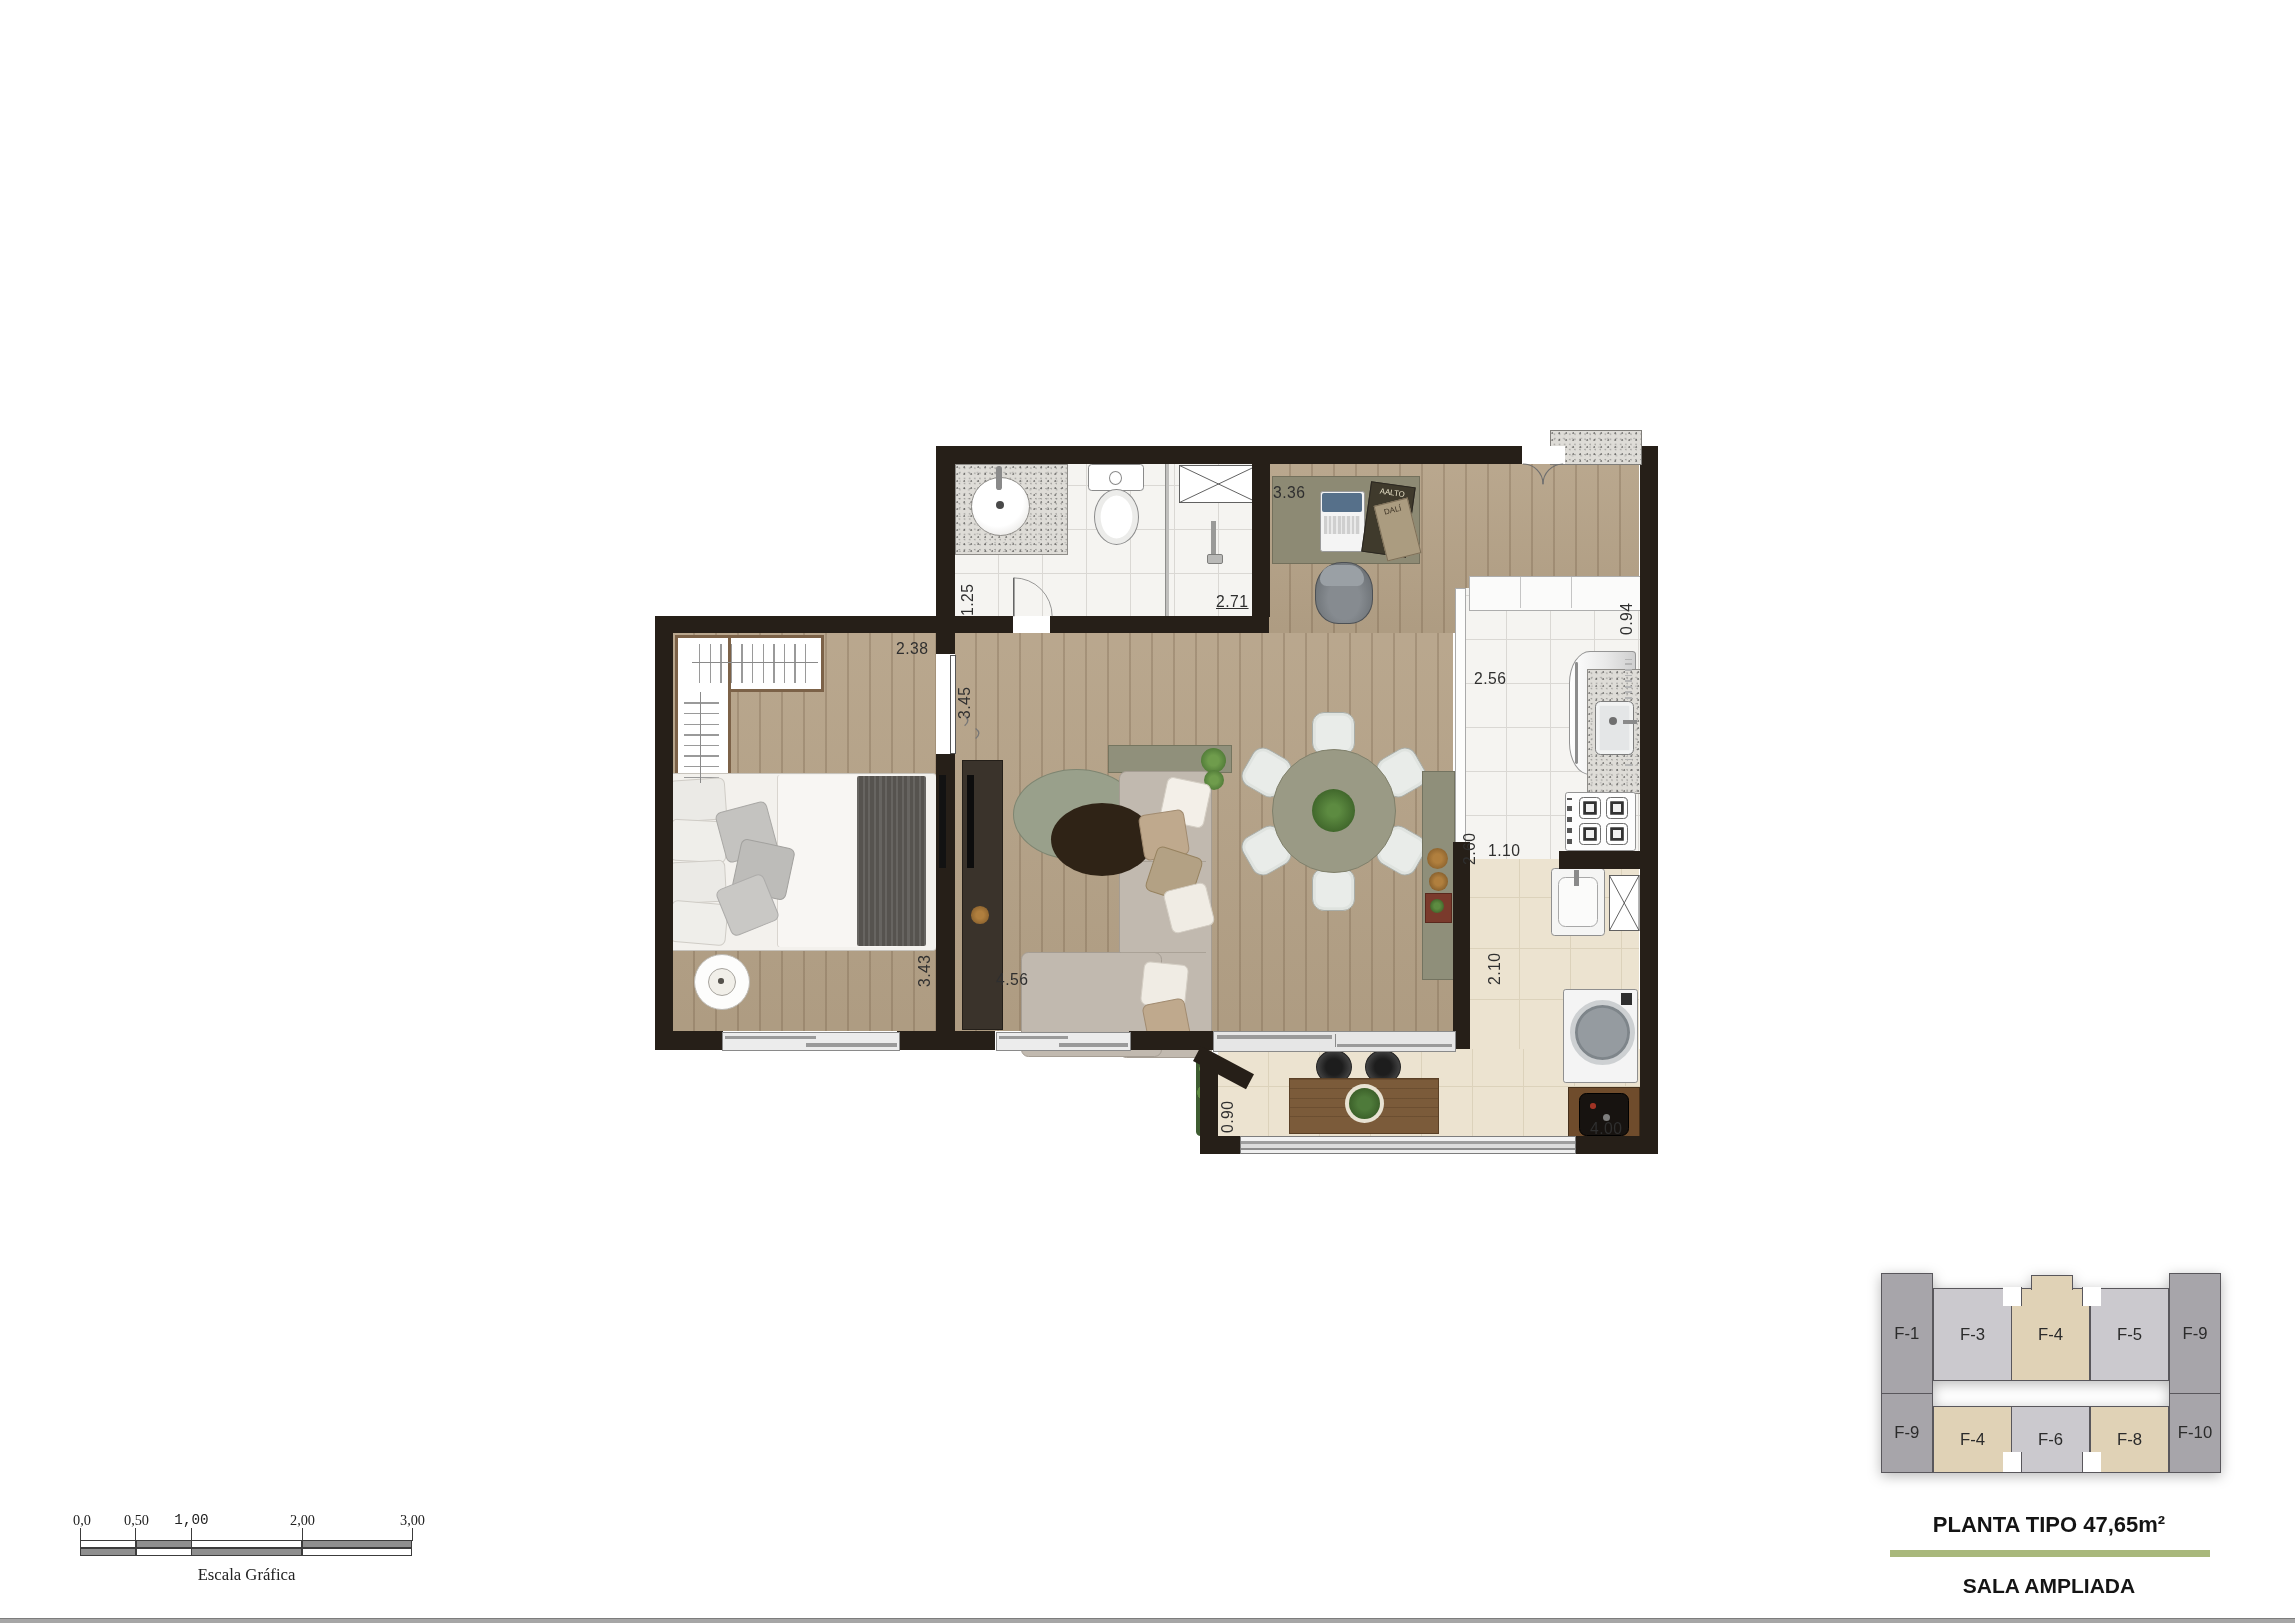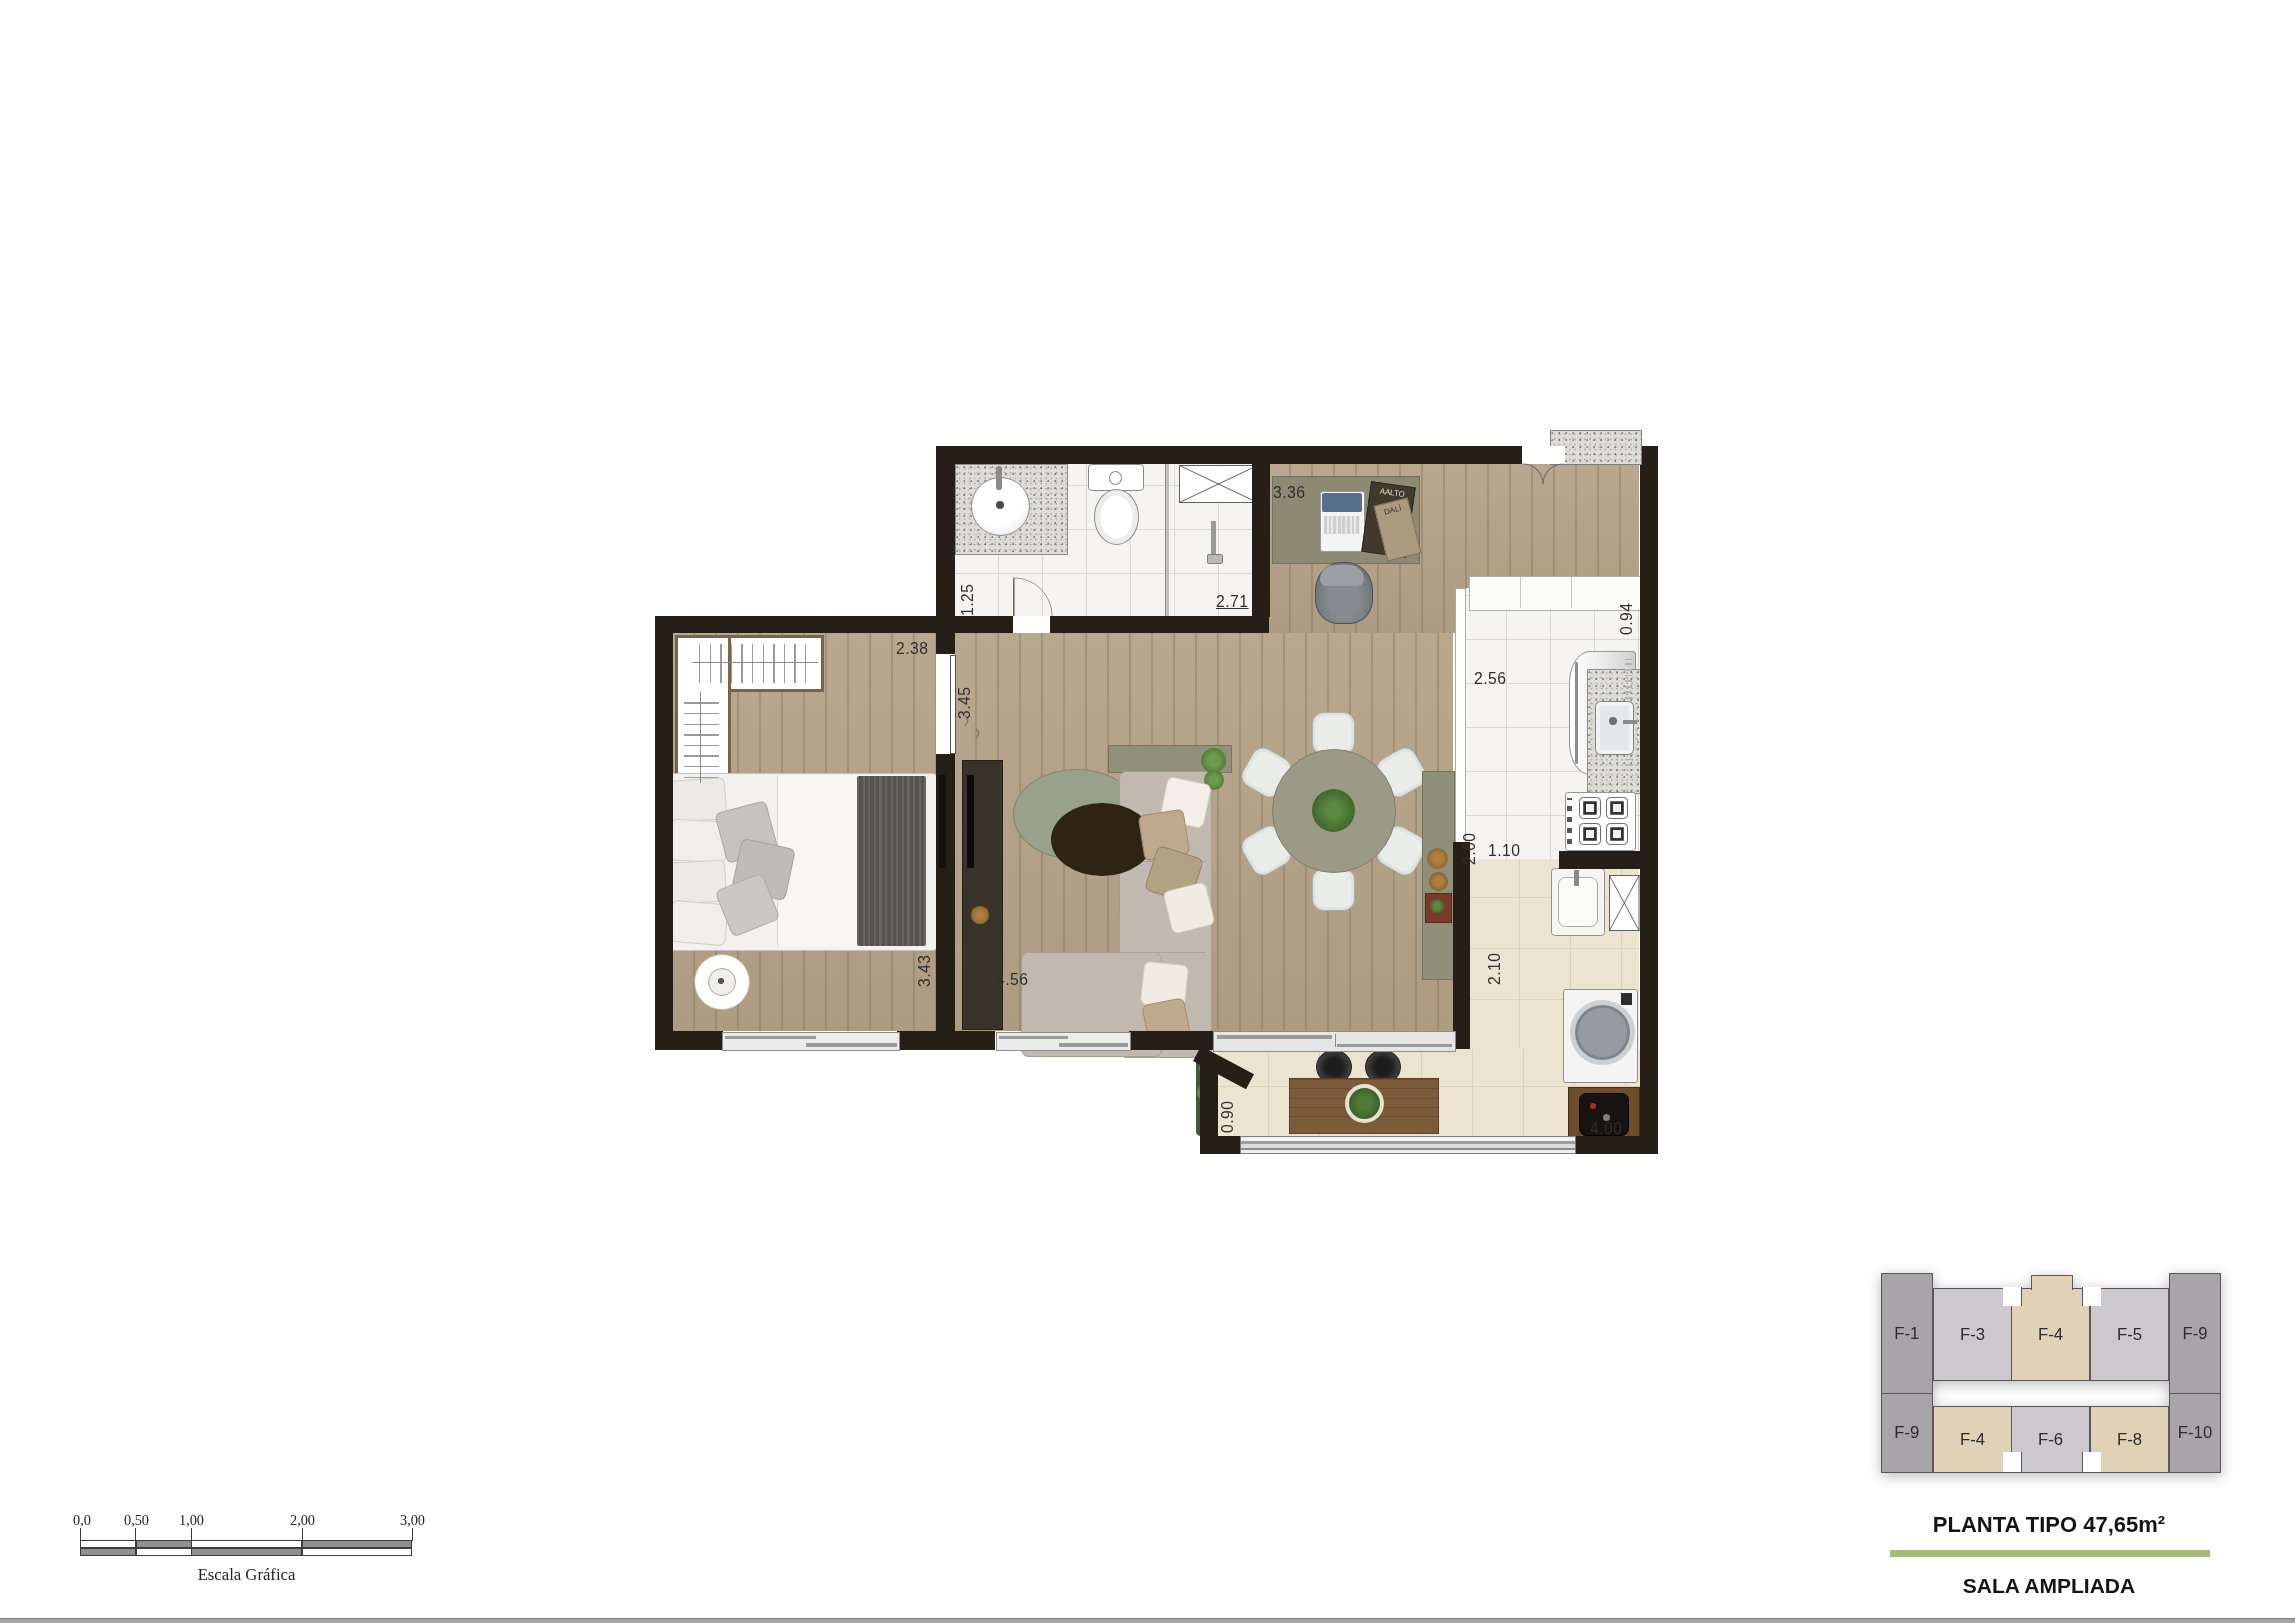--- a/index.html
+++ b/index.html
@@ -288,21 +288,21 @@
     <div style="position:absolute;left:125px;top:179px;width:17.6px;height:20.4px;background:#fff;border-right:0.9px solid #59575c;"></div>
     <div style="position:absolute;left:204px;top:179px;width:17.6px;height:20.4px;background:#fff;border-left:0.9px solid #59575c;"></div>
   </div>
 
   <div class="abs" style="left:1887px;top:1512px;width:324px;text-align:center;font-size:22px;font-weight:bold;color:#141414;">PLANTA TIPO 47,65m²</div>
   <div class="abs" style="left:1890px;top:1550px;width:320px;height:6.5px;background:#a9b87c;"></div>
   <div class="abs" style="left:1887px;top:1574px;width:324px;text-align:center;font-size:21px;font-weight:bold;color:#141414;">SALA AMPLIADA</div>
 
   <div class="abs serif" style="left:68px;top:1512px;width:28px;text-align:center;font-size:14.3px;color:#222;">0,0</div>
   <div class="abs serif" style="left:118px;top:1512px;width:37px;text-align:center;font-size:14.3px;color:#222;">0,50</div>
-  <div class="abs serif" style="left:173px;top:1512px;width:37px;text-align:center;font-size:14.3px;color:#222;">1,00</div>
+  <div class="abs serif" style="left:173px;top:1512px;width:37px;text-align:center;font-size:14.3px;color:#222;font-family:Liberation Mono, monospace;">1,00</div>
   <div class="abs serif" style="left:284px;top:1512px;width:37px;text-align:center;font-size:14.3px;color:#222;">2,00</div>
   <div class="abs serif" style="left:394px;top:1512px;width:37px;text-align:center;font-size:14.3px;color:#222;">3,00</div>
   <div class="tick" style="left:80px;top:1528px;height:13px;"></div>
   <div class="tick" style="left:135px;top:1528px;height:13px;"></div>
   <div class="tick" style="left:191px;top:1528px;height:13px;"></div>
   <div class="tick" style="left:302px;top:1528px;height:13px;"></div>
   <div class="tick" style="left:412px;top:1528px;height:13px;"></div>
 
   <div class="scale-seg" style="left:80px;top:1540px;width:56px;height:8.3px;background:#fff;"></div>
   <div class="scale-seg" style="left:136px;top:1540px;width:56px;height:8.3px;background:#8f8f8f;"></div>

